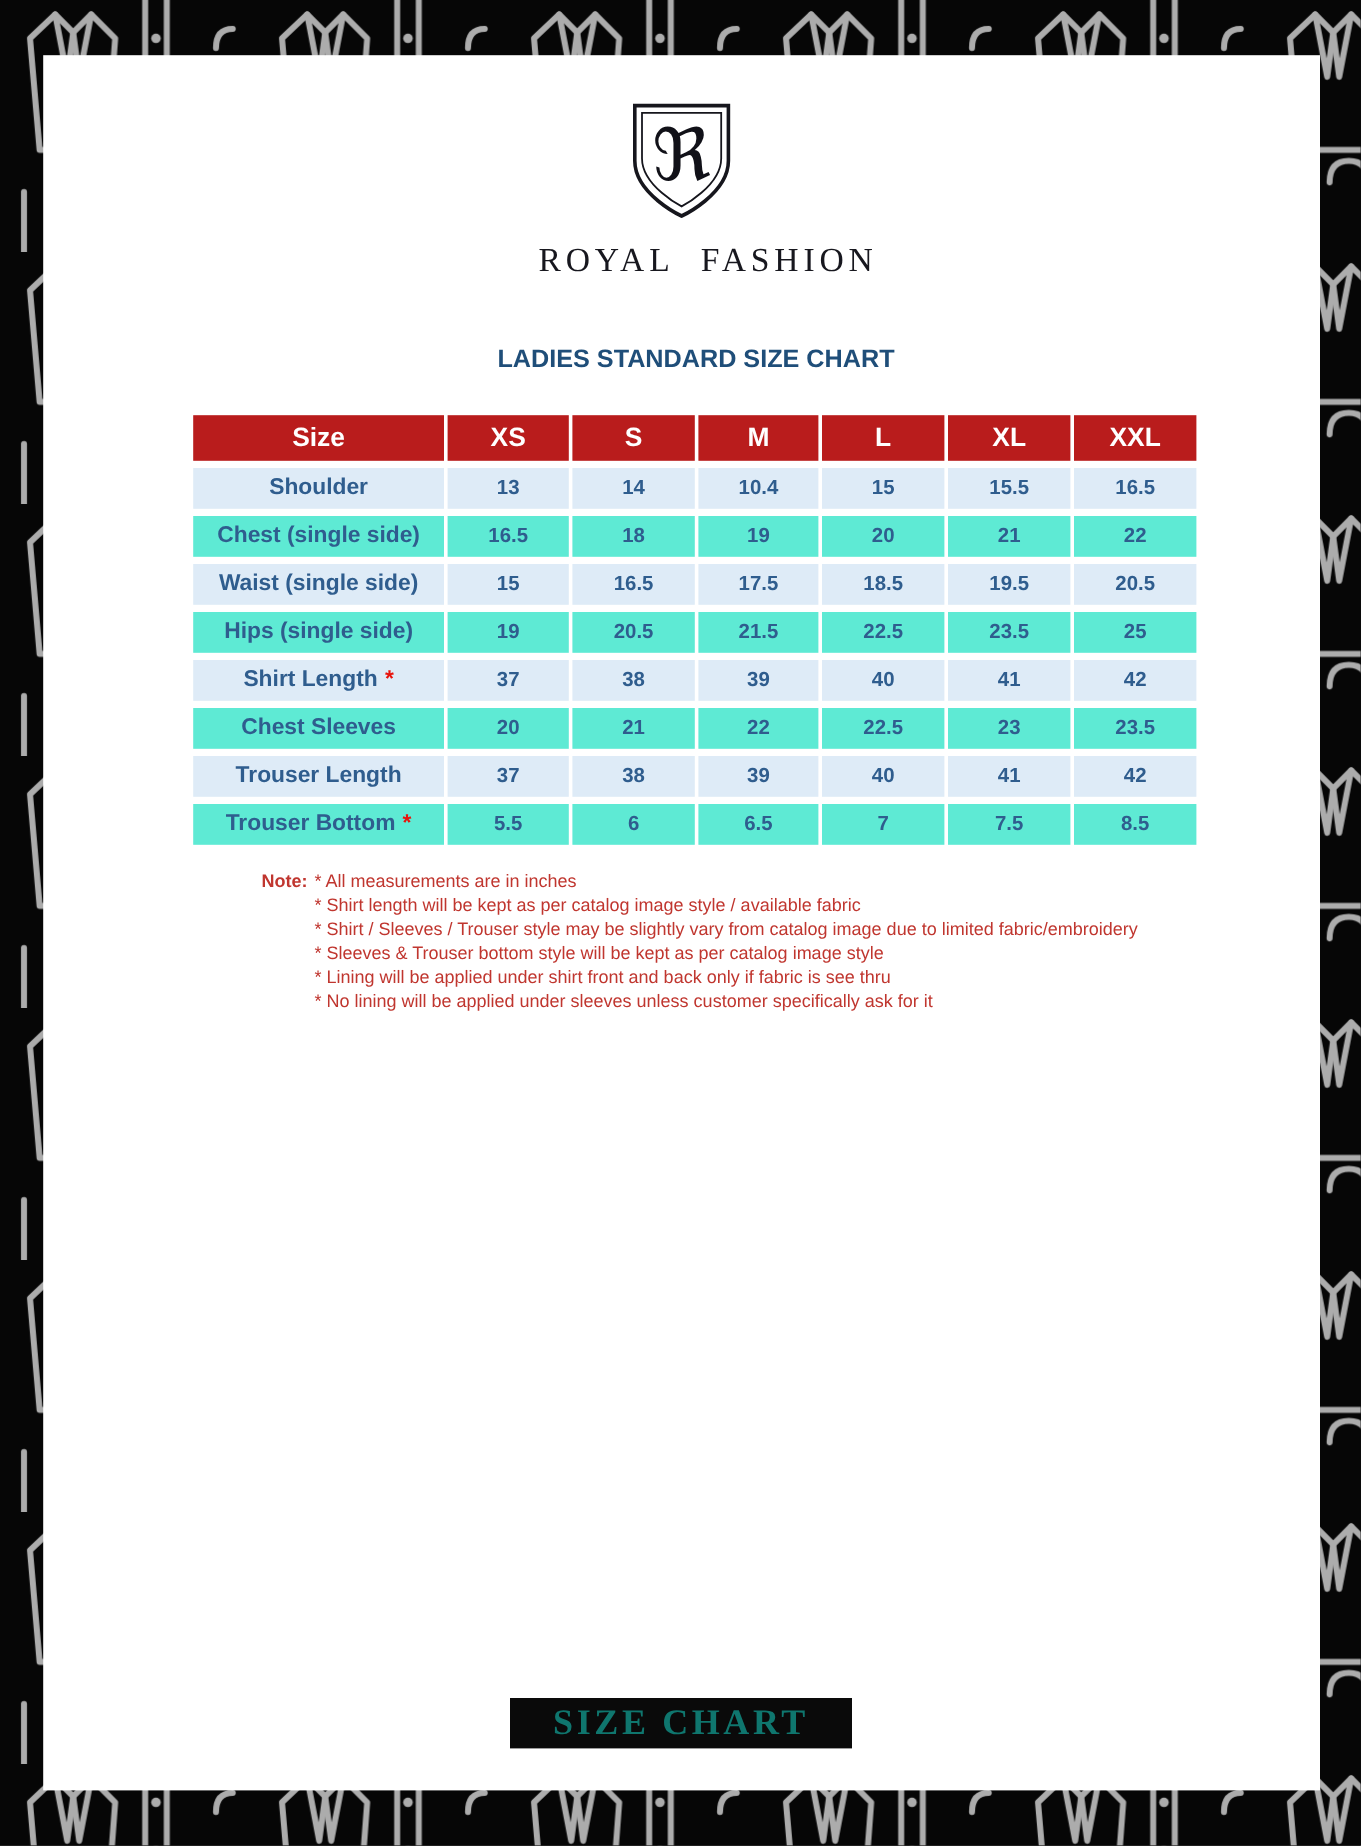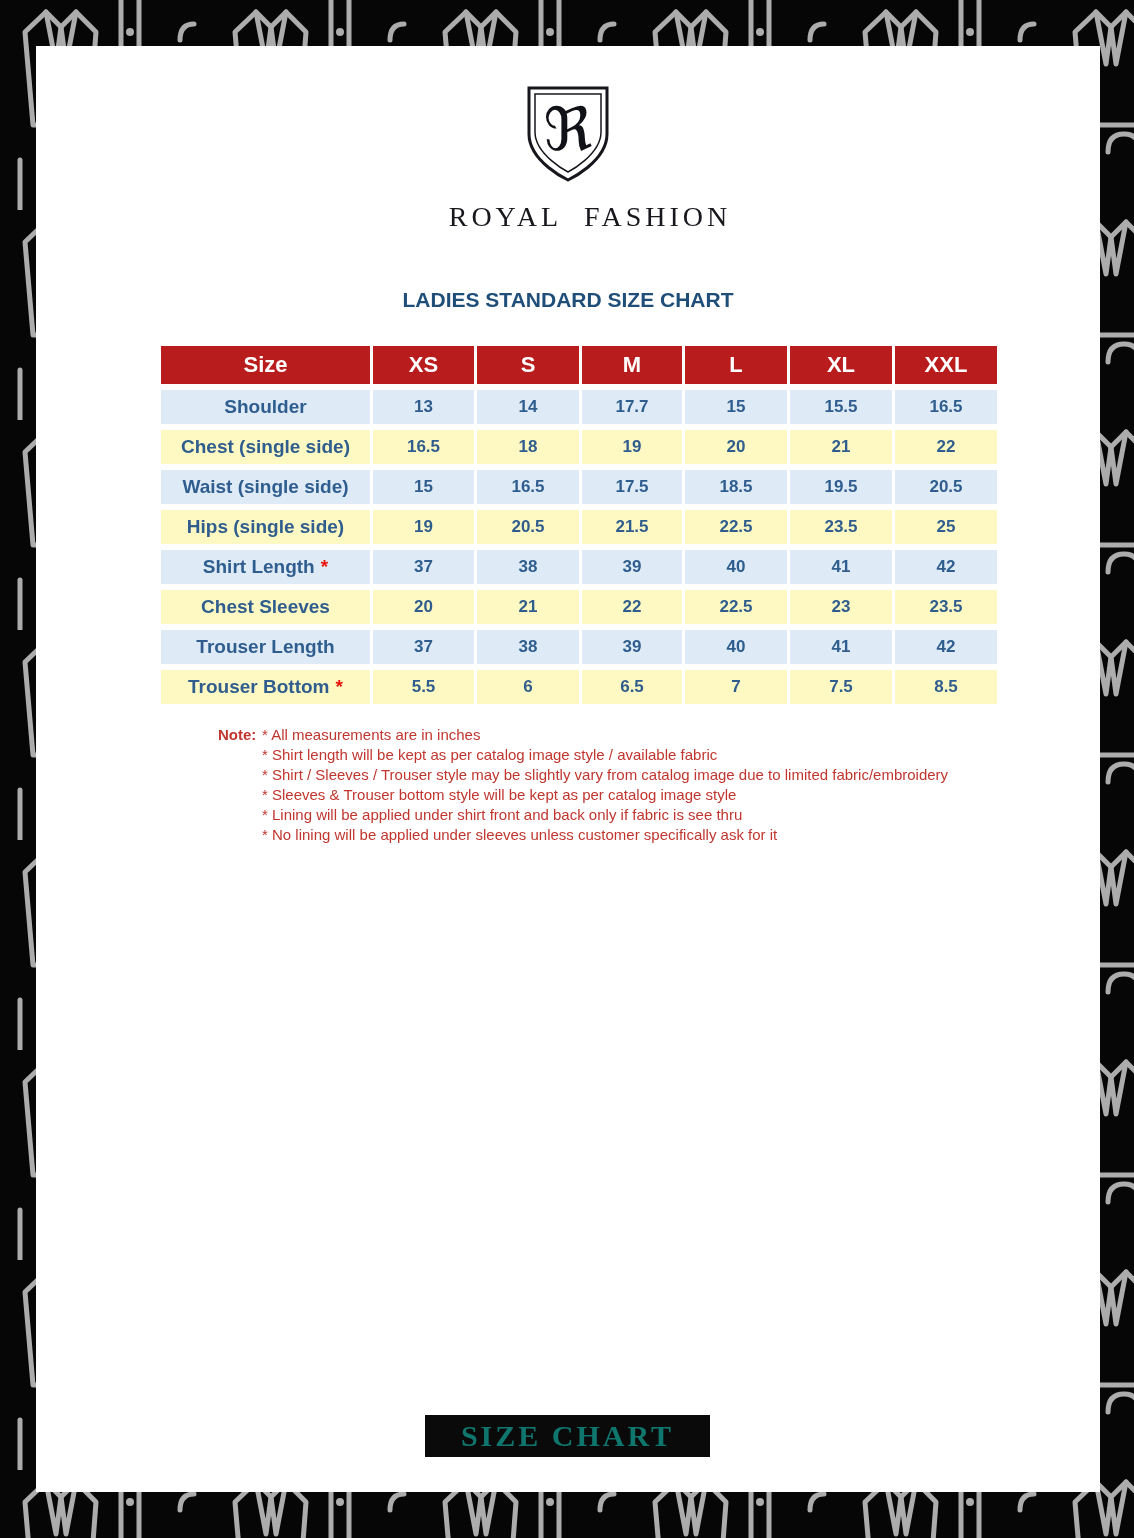--- a/index.html
+++ b/index.html
@@ -27,21 +27,21 @@
     font-family: "Liberation Serif", serif;
     font-size: 28px;
     letter-spacing: 4px;
     word-spacing: 12px;
     color: #17171e;
     padding-left: 44px;
   }
 
   
   .page-title {
-    position: absolute; top: 242px; left: 0; width: 100%;
+    position: absolute; top: 242px; left: 12px; width: 100%;
     text-align: center;
     font-size: 21px; font-weight: bold;
     color: #1F4E79;
   }
 
   
   .size-table {
     position: absolute; left: 125px; top: 300px;
     display: grid;
     grid-template-columns: 209px 101px 102px 100px 102px 102px 102px;
@@ -52,21 +52,21 @@
     background: #b91c1c;
     color: #ffffff;
     font-weight: bold; font-size: 22px;
     display: flex; align-items: center; justify-content: center;
   }
   .c-cell {
     height: 34px;
     display: flex; align-items: center; justify-content: center;
     font-weight: bold; font-size: 17px;
     color: #2F5D8E;
-    background: #fef9c3;
+    background: #5eead4;
   }
   .c-cell.label { font-size: 19px; }
   .c-cell.shaded { background: #DEEBF7; }
   .ast { color: #E8140C; margin-left: 6px; font-weight: bold; }
 
   
   .notes {
     position: absolute; left: 182px; top: 679px;
     display: grid; grid-template-columns: 44px auto;
     color: #C0362F;
@@ -140,21 +140,21 @@
         <div class="h-cell">S</div>
         <div class="h-cell">M</div>
         <div class="h-cell">L</div>
         <div class="h-cell">XL</div>
         <div class="h-cell">XXL</div>
         <div class="c-cell label shaded">
           <span>Shoulder</span>
         </div>
         <div class="c-cell shaded">13</div>
         <div class="c-cell shaded">14</div>
-        <div class="c-cell shaded">17.7</div>
+        <div class="c-cell shaded">10.4</div>
         <div class="c-cell shaded">15</div>
         <div class="c-cell shaded">15.5</div>
         <div class="c-cell shaded">16.5</div>
         <div class="c-cell label">
           <span>Chest (single side)</span>
         </div>
         <div class="c-cell">16.5</div>
         <div class="c-cell">18</div>
         <div class="c-cell">19</div>
         <div class="c-cell">20</div>

